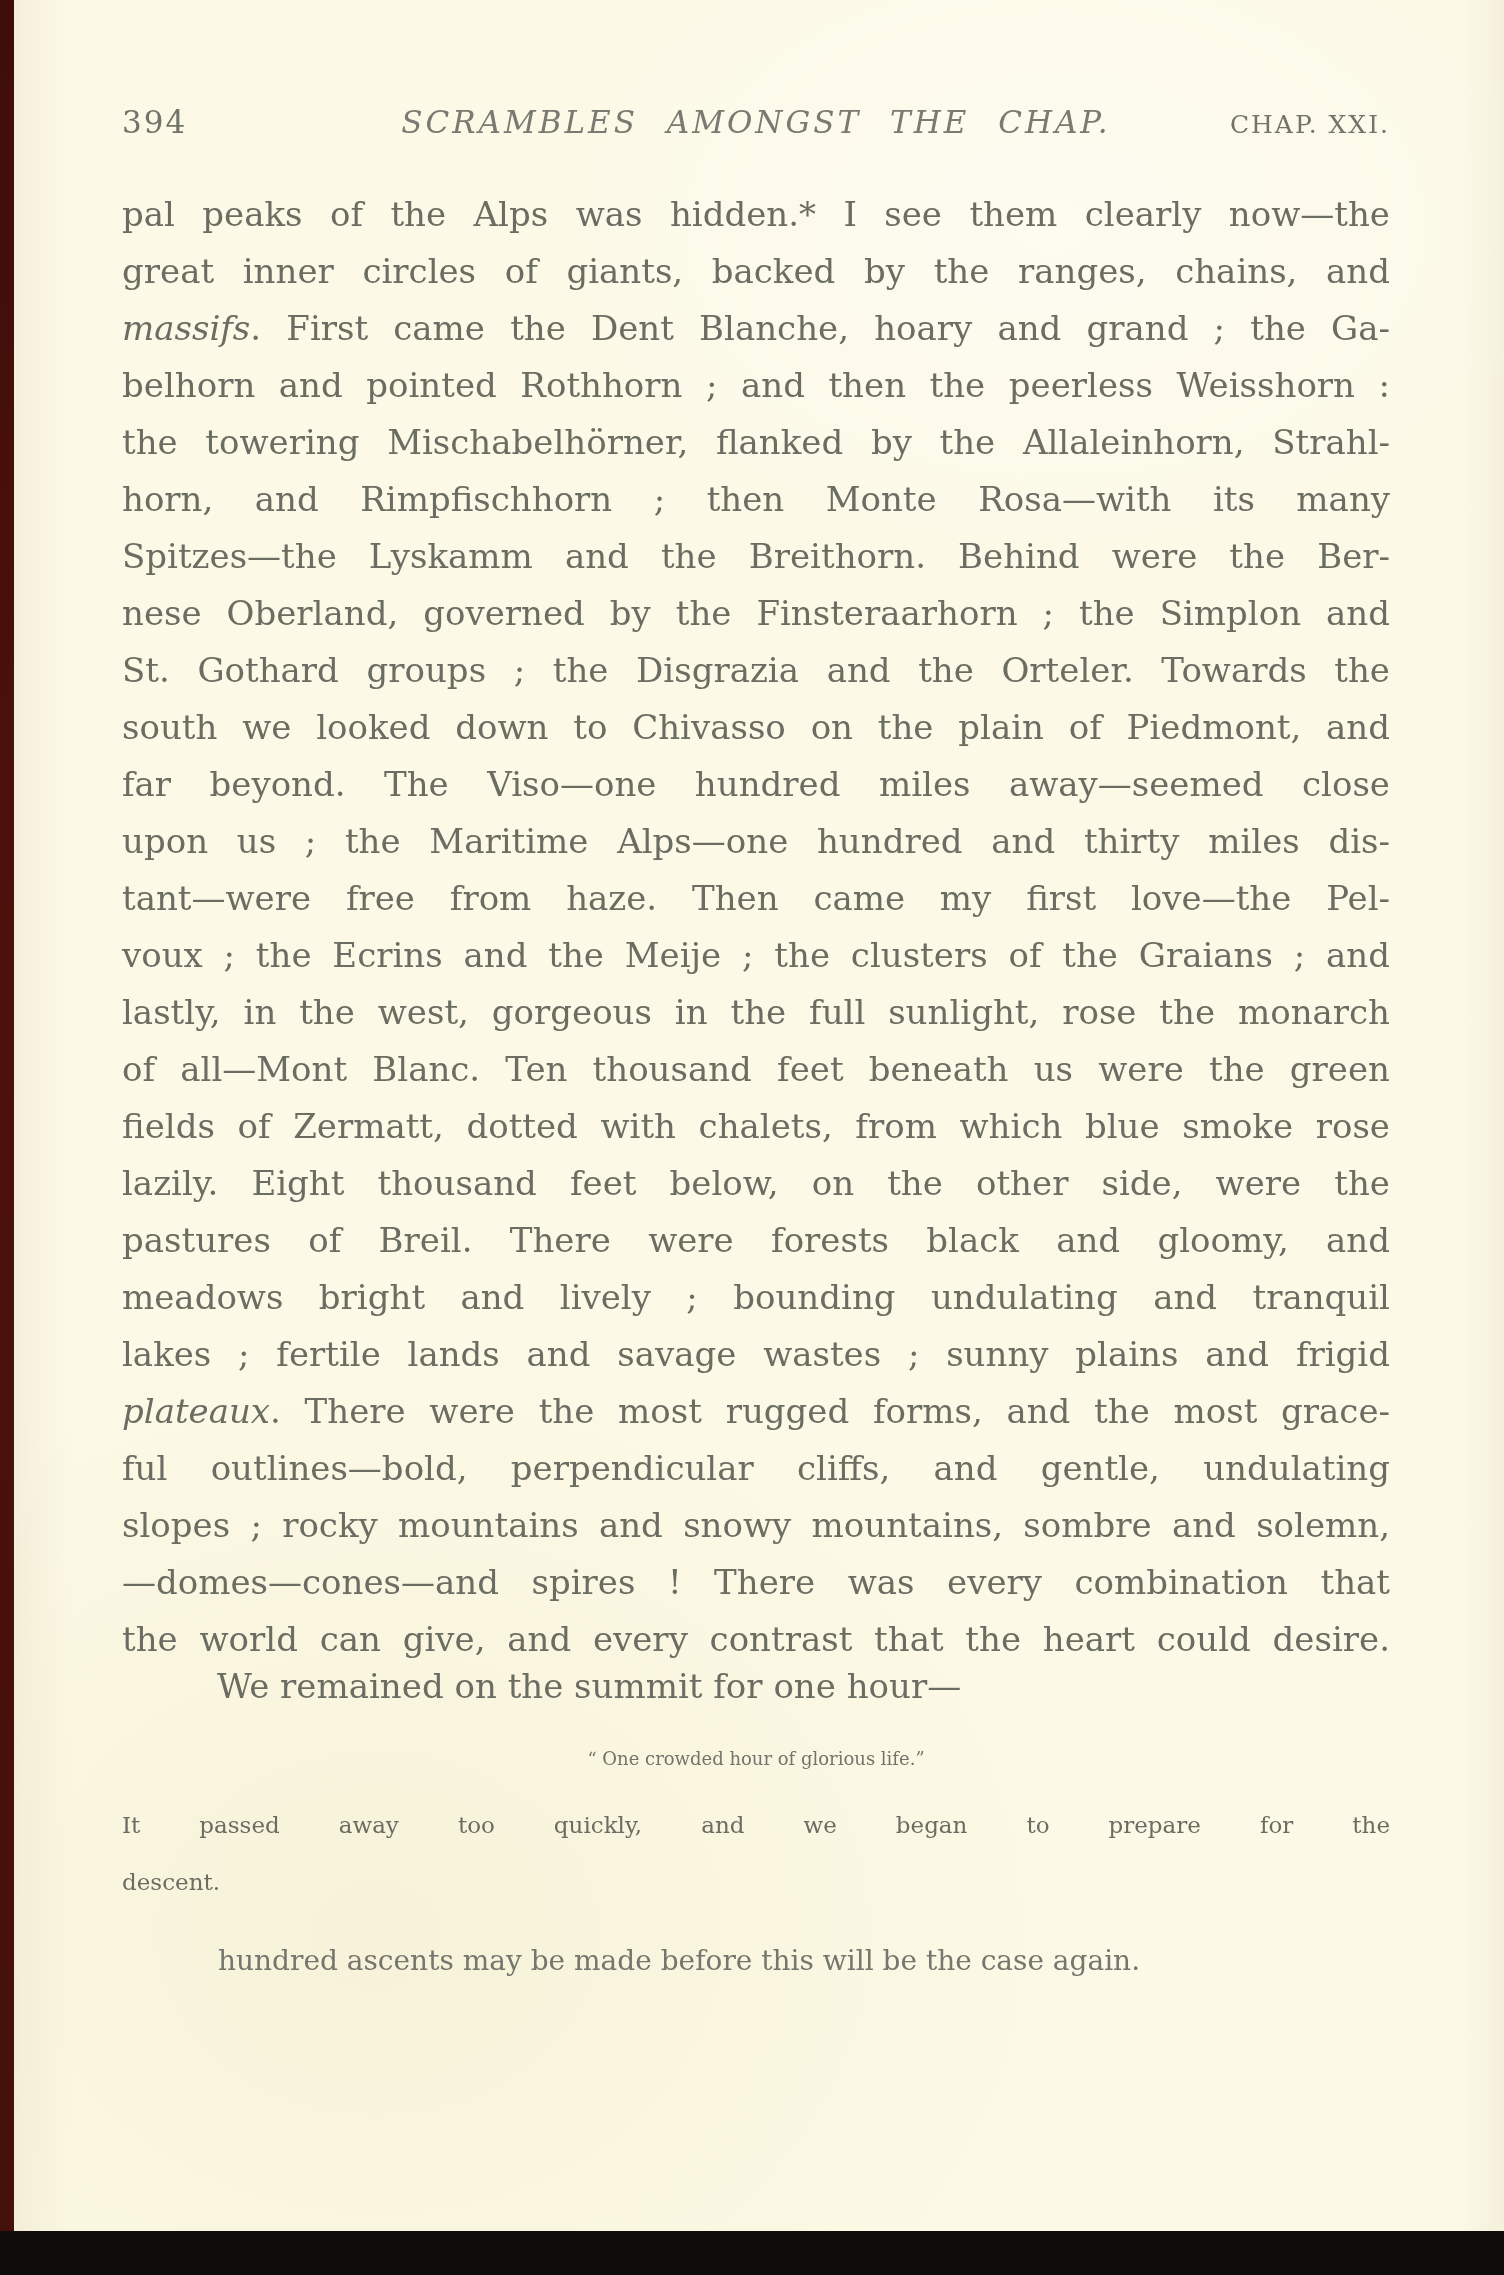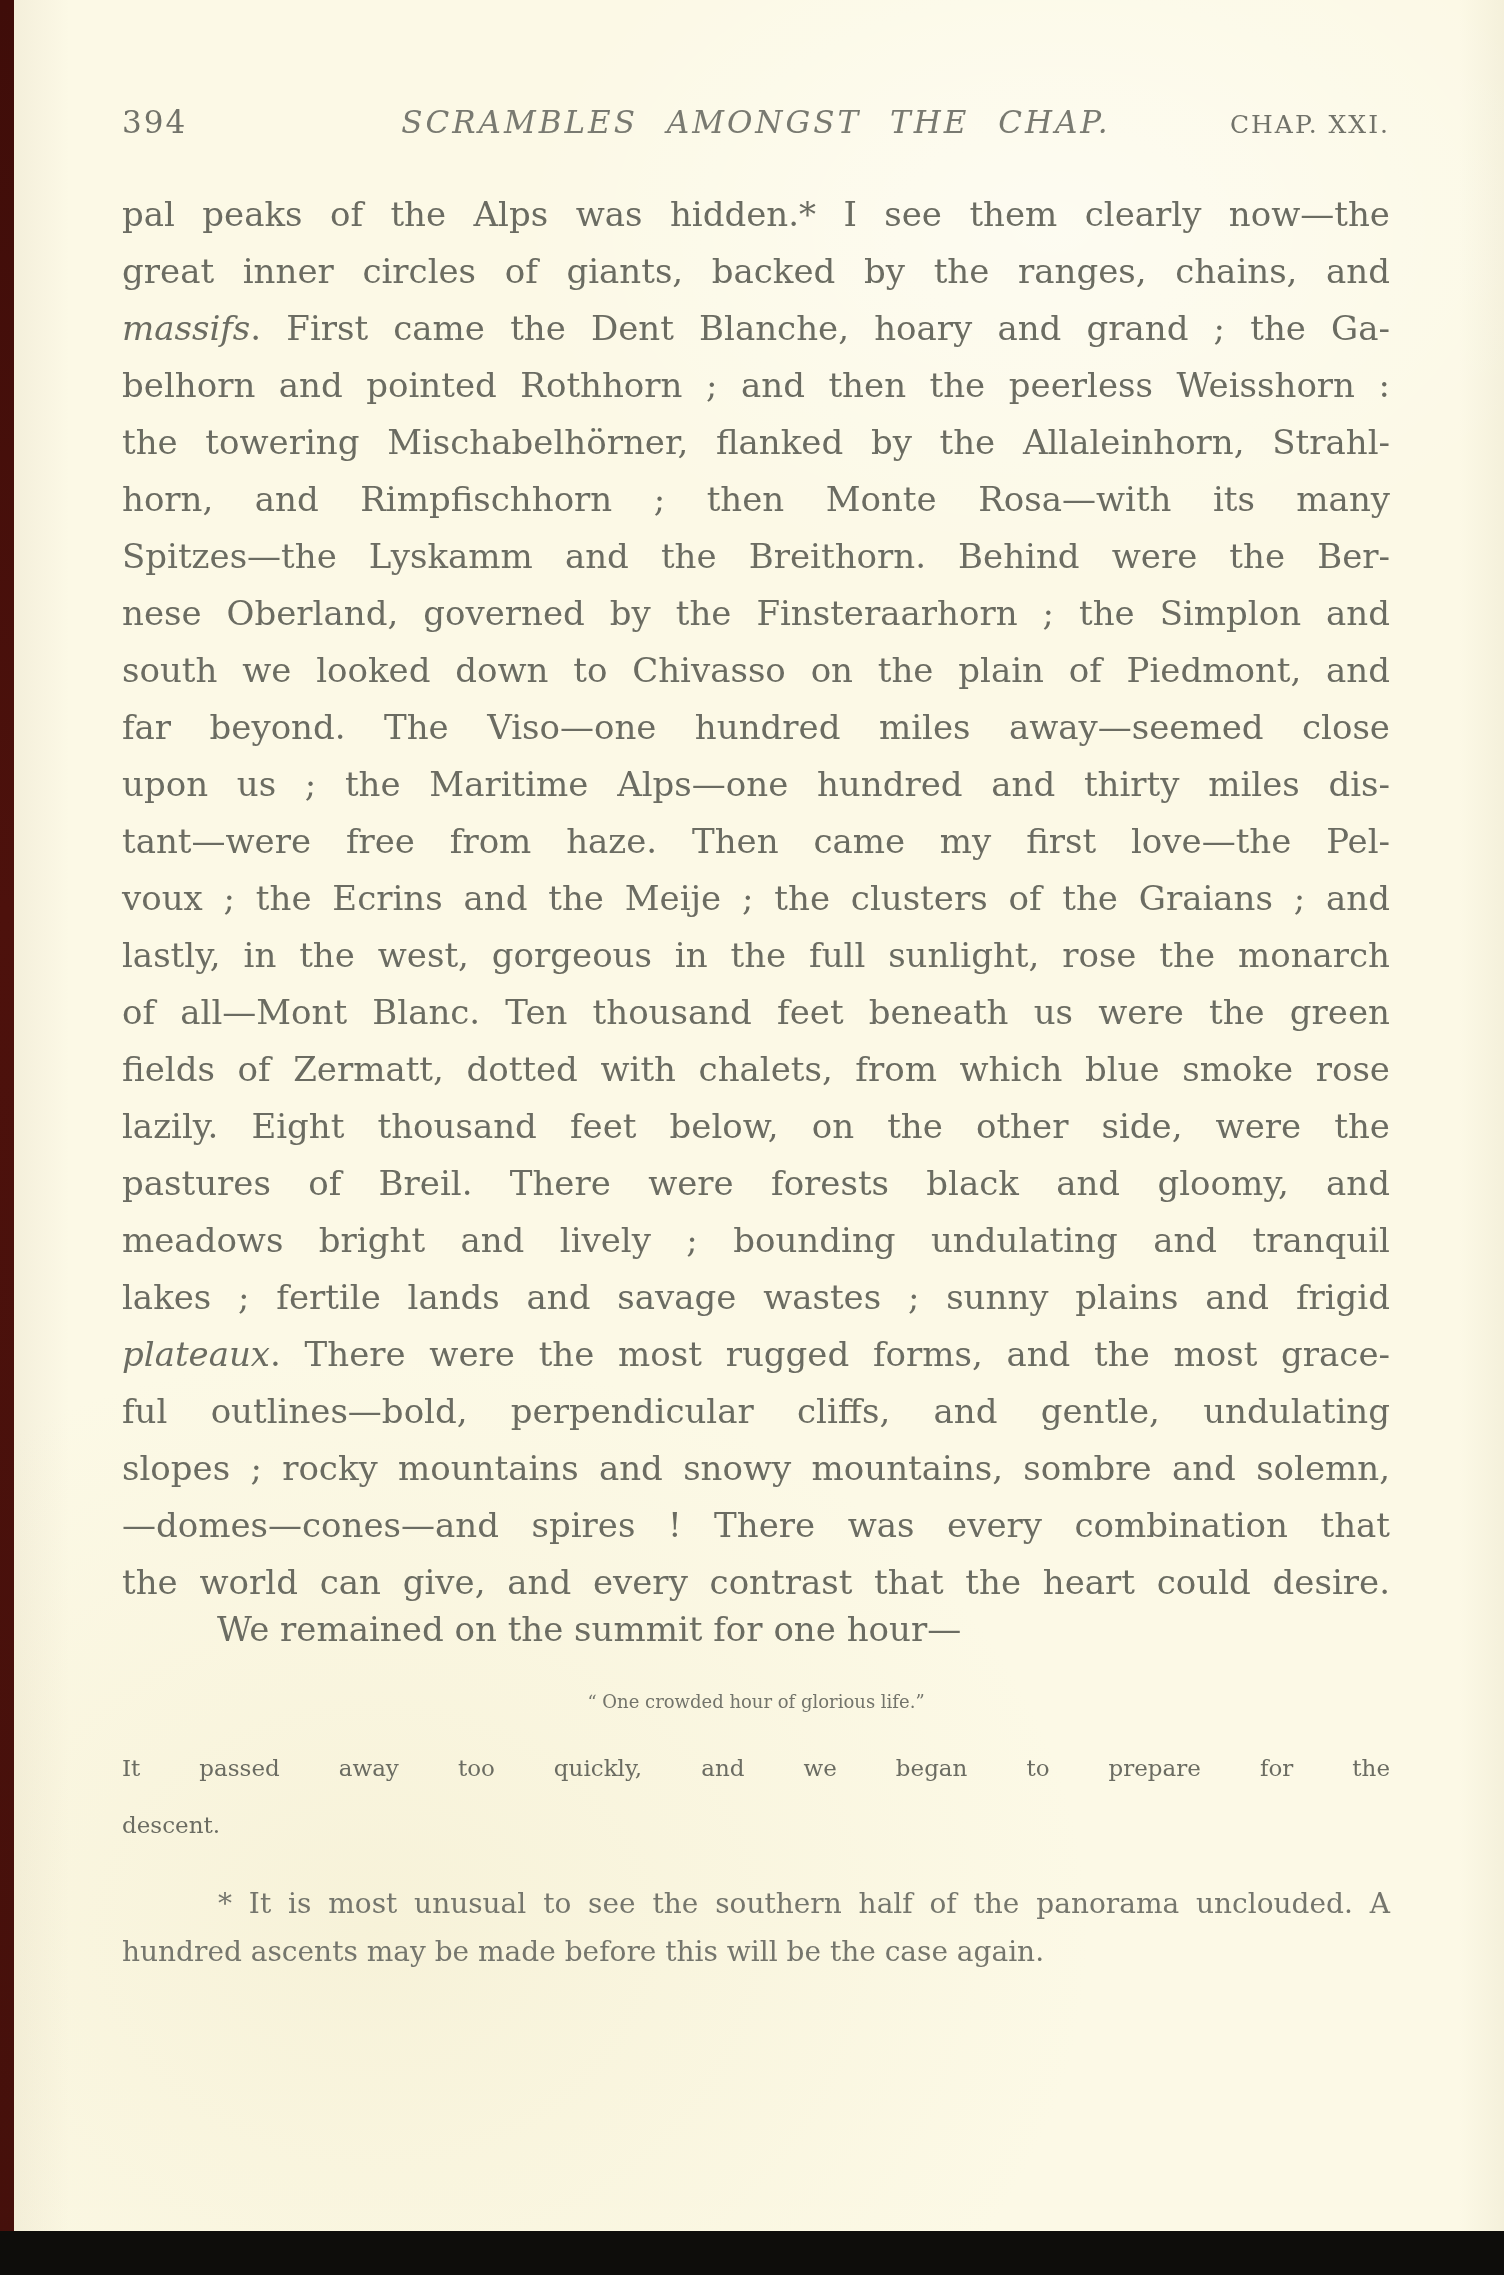--- a/index.html
+++ b/index.html
@@ -91,20 +91,21 @@
     <div class="textblock">
       <div class="para1">
           <div class="line">pal peaks of the Alps was hidden.*  I see them clearly now—the</div>
           <div class="line">great inner circles of giants, backed by the ranges, chains, and</div>
           <div class="line"><i>massifs</i>.  First came the Dent Blanche, hoary and grand ; the Ga-</div>
           <div class="line">belhorn and pointed Rothhorn ; and then the peerless Weisshorn :</div>
           <div class="line">the towering Mischabelhörner, flanked by the Allaleinhorn, Strahl-</div>
           <div class="line">horn, and Rimpfischhorn ;  then Monte Rosa—with its many</div>
           <div class="line">Spitzes—the Lyskamm and the Breithorn.  Behind were the Ber-</div>
           <div class="line">nese Oberland, governed by the Finsteraarhorn ; the Simplon and</div>
+          <div class="line">St. Gothard groups ; the Disgrazia and the Orteler.  Towards the</div>
           <div class="line">south we looked down to Chivasso on the plain of Piedmont, and</div>
           <div class="line">far beyond.  The Viso—one hundred miles away—seemed close</div>
           <div class="line">upon us ; the Maritime Alps—one hundred and thirty miles dis-</div>
           <div class="line">tant—were free from haze.  Then came my first love—the Pel-</div>
           <div class="line">voux ; the Ecrins and the Meije ; the clusters of the Graians ; and</div>
           <div class="line">lastly, in the west, gorgeous in the full sunlight, rose the monarch</div>
           <div class="line">of all—Mont Blanc.  Ten thousand feet beneath us were the green</div>
           <div class="line">fields of Zermatt, dotted with chalets, from which blue smoke rose</div>
           <div class="line">lazily.  Eight thousand feet below, on the other side, were the</div>
           <div class="line">pastures of Breil.  There were forests black and gloomy, and</div>
@@ -116,19 +117,18 @@
           <div class="line">—domes—cones—and spires !  There was every combination that</div>
           <div class="line">the world can give, and every contrast that the heart could desire.</div>
         </div>
       <div class="para-start">We remained on the summit for one hour—</div>
       <div class="verse-quote">“ One crowded hour of glorious life.”</div>
       <div class="para3">
           <div class="line">It passed away too quickly, and we began to prepare for the</div>
           <div class="line">descent.</div>
         </div>
       <div class="footnote">
-          <div class="line">* It is most unusual to see the southern half of the panorama unclouded.  A</div>
           <div class="line">hundred ascents may be made before this will be the case again.</div>
         </div>
     </div>
 
   </div>
 </div>
 
 </body></html>

